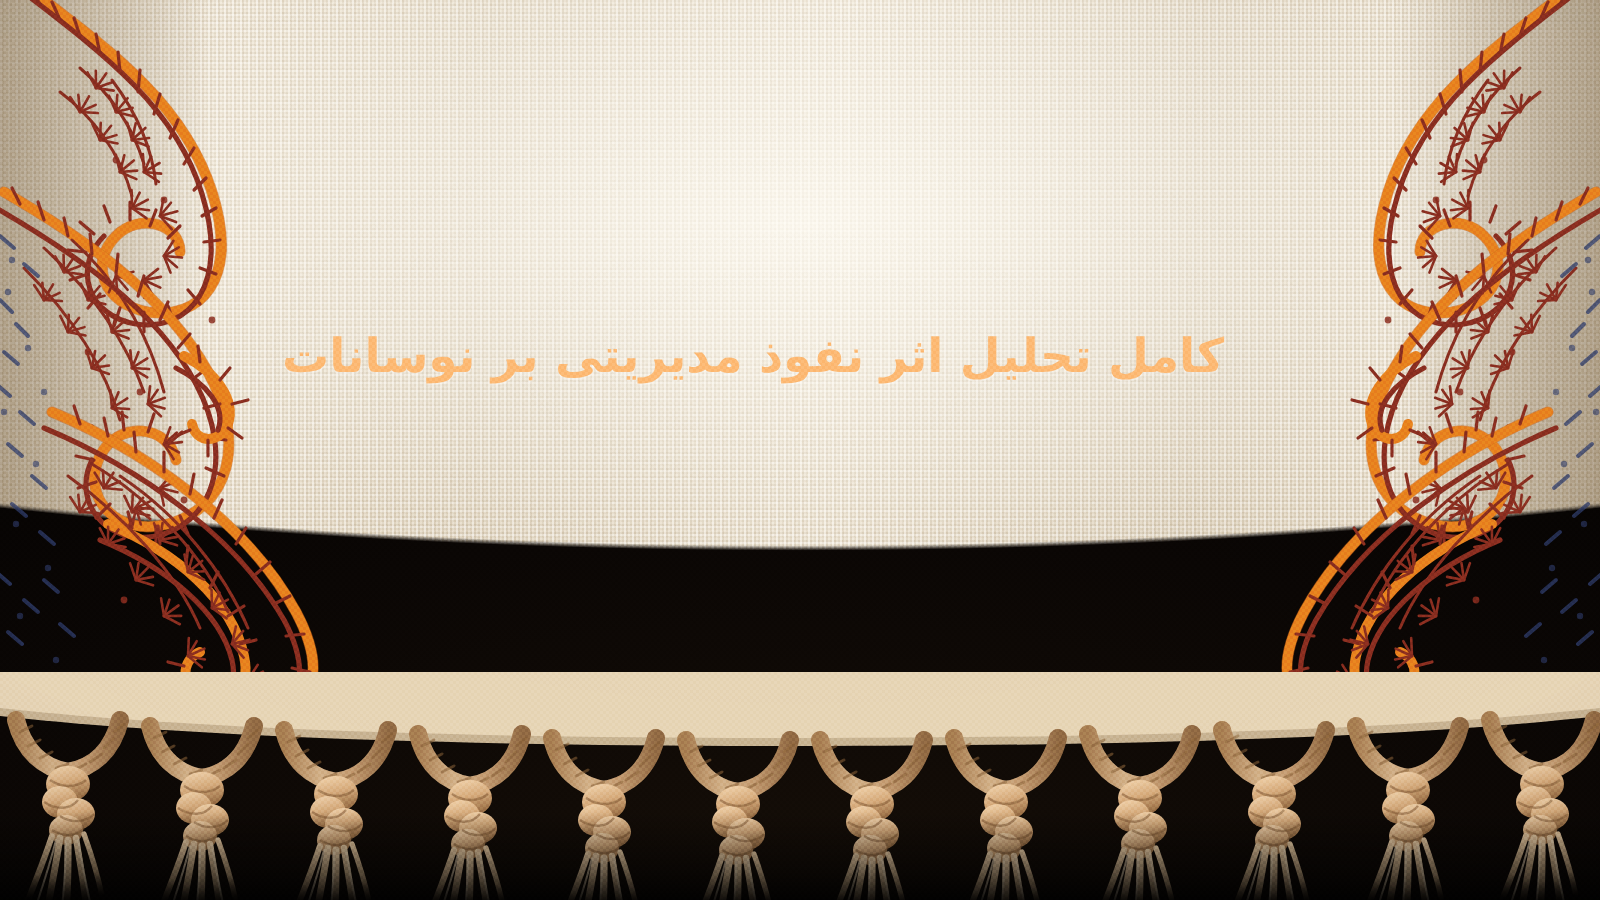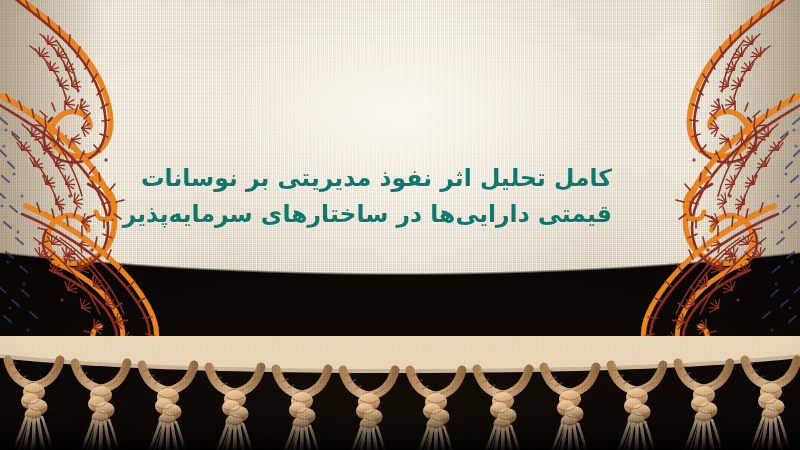--- a/index.html
+++ b/index.html
@@ -87,21 +87,21 @@
     width:430px;
     text-align:right;
     direction:rtl;
   }
   .title-line{
     display:block;
     font-family:"DejaVu Sans","Liberation Sans",sans-serif;
     font-size:23.5px;
     font-weight:700;
     line-height:36px;
-    color:#0f766e;
+    color:#fdba74;
     letter-spacing:0px;
     white-space:nowrap;
     text-shadow:0 1px 0 rgba(255,255,255,.30);
   }
 
   
   .fringe{position:absolute;left:0;top:336px;width:800px;height:114px;pointer-events:none;}
   .fringe svg{display:block;width:100%;height:100%;}
 
   
@@ -586,21 +586,20 @@
           <circle cx="66" cy="300" r="1.7"></circle>
             <circle cx="96" cy="250" r="1.7"></circle>
           <circle cx="110" cy="160" r="1.7"></circle>
         </g>
       </g>
     </svg>
   </div>
 
   <div class="title-wrap">
     <span class="title-line">کامل تحلیل اثر نفوذ مدیریتی بر نوسانات</span>
-    <span class="title-line">قیمتی دارایی‌ها در ساختارهای سرمایه‌پذیر</span>
   </div>
 
   <div class="fringe">
     <svg viewBox="0 0 800 114" xmlns="http://www.w3.org/2000/svg" aria-hidden="true" preserveAspectRatio="none">
       <defs>
         <linearGradient id="rope" x1="0" y1="0" x2="1" y2="0">
           <stop offset="0%" stop-color="#b98c5c"></stop>
           <stop offset="35%" stop-color="#f0cda2"></stop>
           <stop offset="65%" stop-color="#dcb184"></stop>
           <stop offset="100%" stop-color="#9d734a"></stop>

